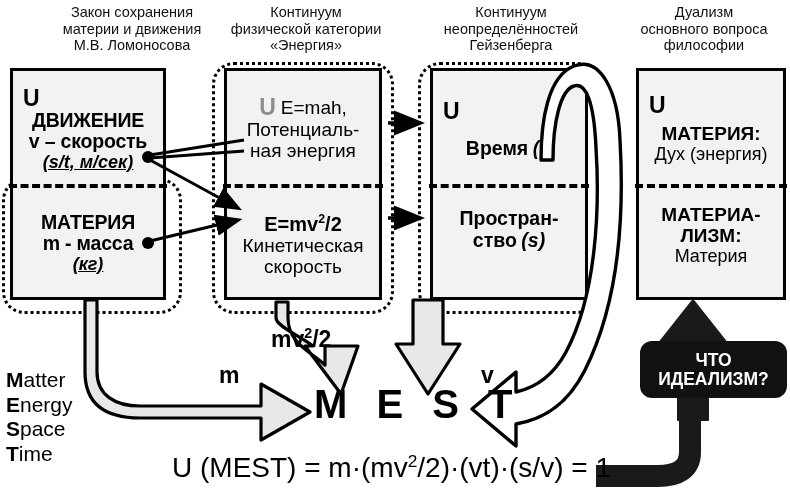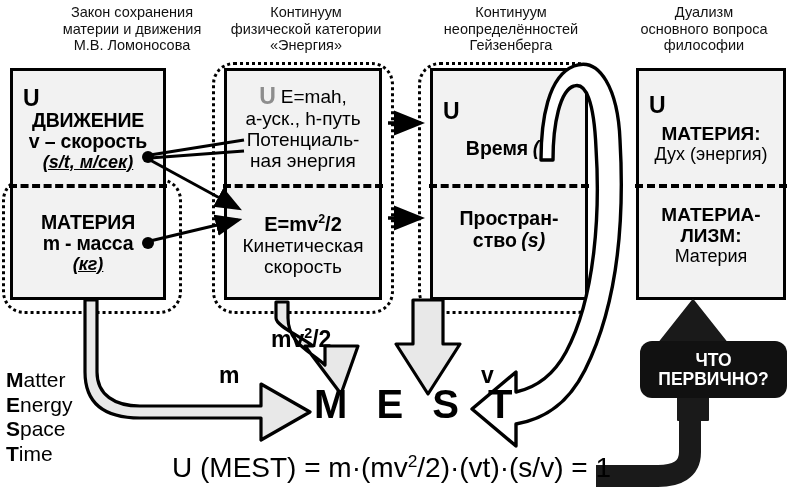--- a/index.html
+++ b/index.html
@@ -86,21 +86,20 @@
       <div class="b1-ital">(кг)</div>
     </div>
   </div>
 
   <div class="mbox" style="left:224px;top:68px;width:158px;height:232px;">
     <div class="half" style="top:0;height:114px;">
       <div style="display:flex;align-items:center;gap:5px;">
         <span class="u-letter" style="color:#8d8d8d;">U</span>
         <span class="b2-line">E=mah,</span>
       </div>
-      <div class="b2-line">a-уск., h-путь</div>
       <div class="b2-line">Потенциаль-</div>
       <div class="b2-line">ная энергия</div>
     </div>
     <div class="dashline" style="top:113px;"></div>
     <div class="half" style="top:114px;height:115px;">
       <div class="b2-bold">
         <span>E=mv</span><span class="sup">2</span><span>/2</span>
       </div>
       <div class="b2-line">Кинетическая</div>
       <div class="b2-line">скорость</div>
@@ -179,21 +178,21 @@
     <path d="M690,408 L690,452 C690,470 676,476 658,476 L596,476" stroke="#1a1a1a" stroke-width="22" fill="none" stroke-linecap="butt"></path>
   </svg>
 
   <div class="lbl" style="left:219px;top:362px;font-size:23px;">m</div>
   <div class="lbl" style="left:481px;top:362px;font-size:23px;">v</div>
   <div class="lbl" style="left:271px;top:325px;font-size:23px;">
     <span>mv</span><span class="sup">2</span><span>/2</span>
   </div>
 
   <div id="qbox" style="left:640px;top:341px;width:147px;height:57px;">ЧТО
-ПЕРВИЧНО?</div>
+ИДЕАЛИЗМ?</div>
 
   <div id="mest" style="left:314px;top:384px;">M E S T</div>
 
   <div id="legend" style="left:6px;top:368px;">
     <div>
       <b>M</b><span>atter</span>
     </div>
     <div>
       <b>E</b><span>nergy</span>
     </div>

